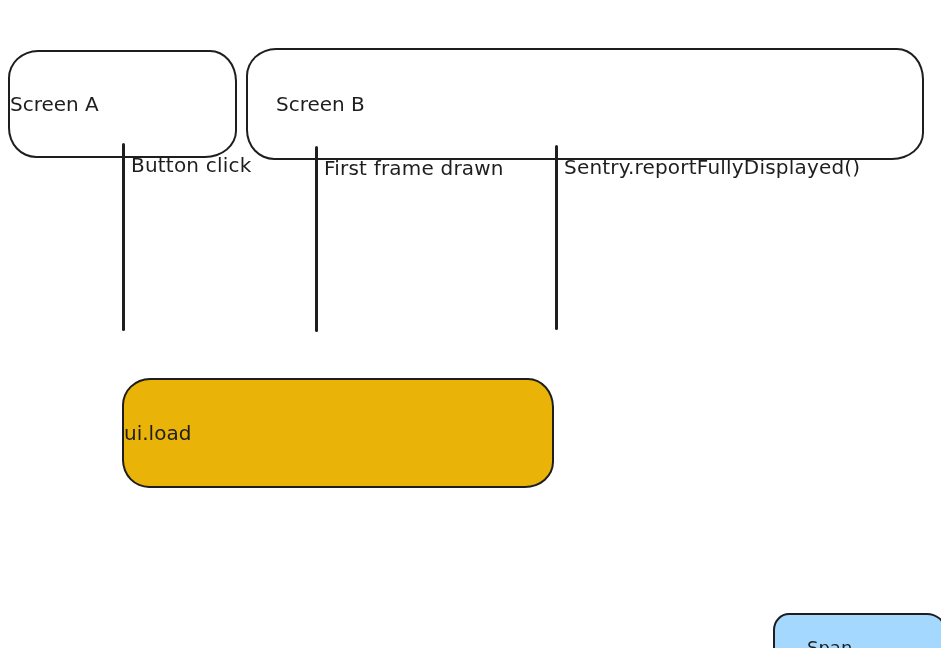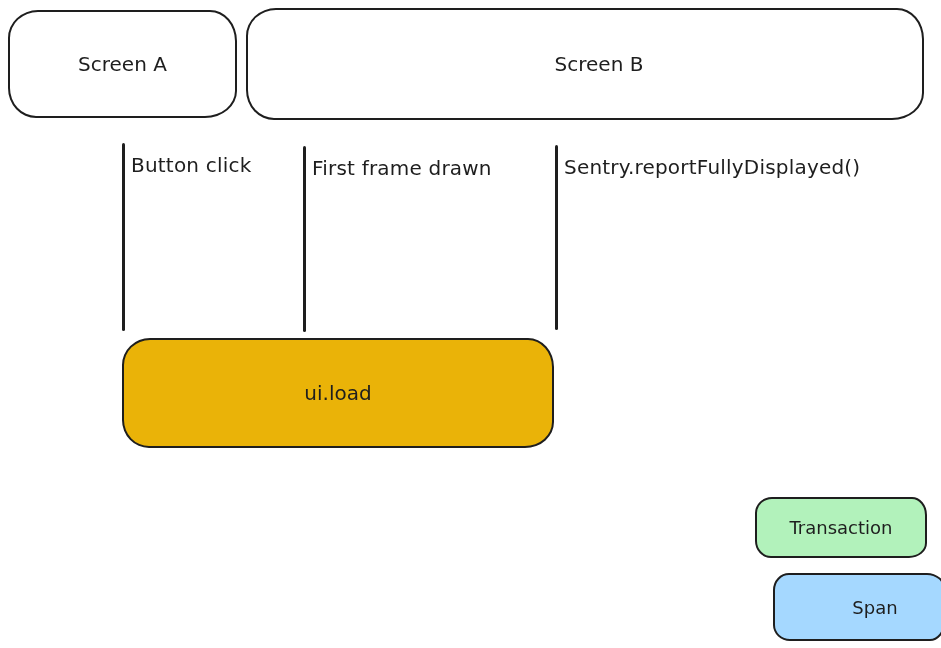--- a/index.html
+++ b/index.html
@@ -15,22 +15,23 @@
     overflow: hidden;
     font-family: "DejaVu Sans", sans-serif;
     color: #1e1e1e;
   }
   .box {
     position: absolute;
     box-sizing: border-box;
     border: 2.5px solid #1e1e1e;
     display: flex;
     align-items: center;
-    justify-content: center;
+    justify-content: flex-start;
     text-align: center;
+    margin-top: 40px;
   }
   
   .screen {
     background: #ffffff;
     border-radius: 30px 27px 32px 28px / 28px 31px 27px 30px;
     font-size: 20px;
   }
   .screen-a { left: 8px;   top: 10px; width: 229px; height: 108px; }
   .screen-b { left: 246px; top: 8px;  width: 678px; height: 112px; padding-left: 28px; }
   
@@ -49,21 +50,21 @@
   }
   .event-label {
     position: absolute;
     left: 9px;
     top: 10px;
     white-space: nowrap;
     font-size: 20px;
     letter-spacing: 0.2px;
   }
   .event-1 { left: 122px; top: 143px; height: 188px; }
-  .event-2 { left: 303px; top: 146px; height: 186px; }
+  .event-2 { left: 315px; top: 146px; height: 186px; }
   .event-3 { left: 555px; top: 145px; height: 185px; }
   
   .bar-transaction {
     background: #eab308;
     border-radius: 28px 26px 29px 27px / 27px 29px 26px 28px;
     font-size: 20px;
   }
   .bar-span {
     background: #a5d8ff;
     border-radius: 17px 15px 18px 16px / 16px 18px 15px 17px;
@@ -110,20 +111,17 @@
   <div class="event event-3">
     <div class="event-line"></div>
     <span class="event-label">Sentry.reportFullyDisplayed()</span>
   </div>
 
   <div class="box bar-transaction bar-uiload">
     <span>ui.load</span>
   </div>
 
 
-  <div class="box legend-transaction">
-    <span>Transaction</span>
-  </div>
   <div class="box legend-span">
     <span>Span</span>
   </div>
 
 </div>
 
 </body></html>

